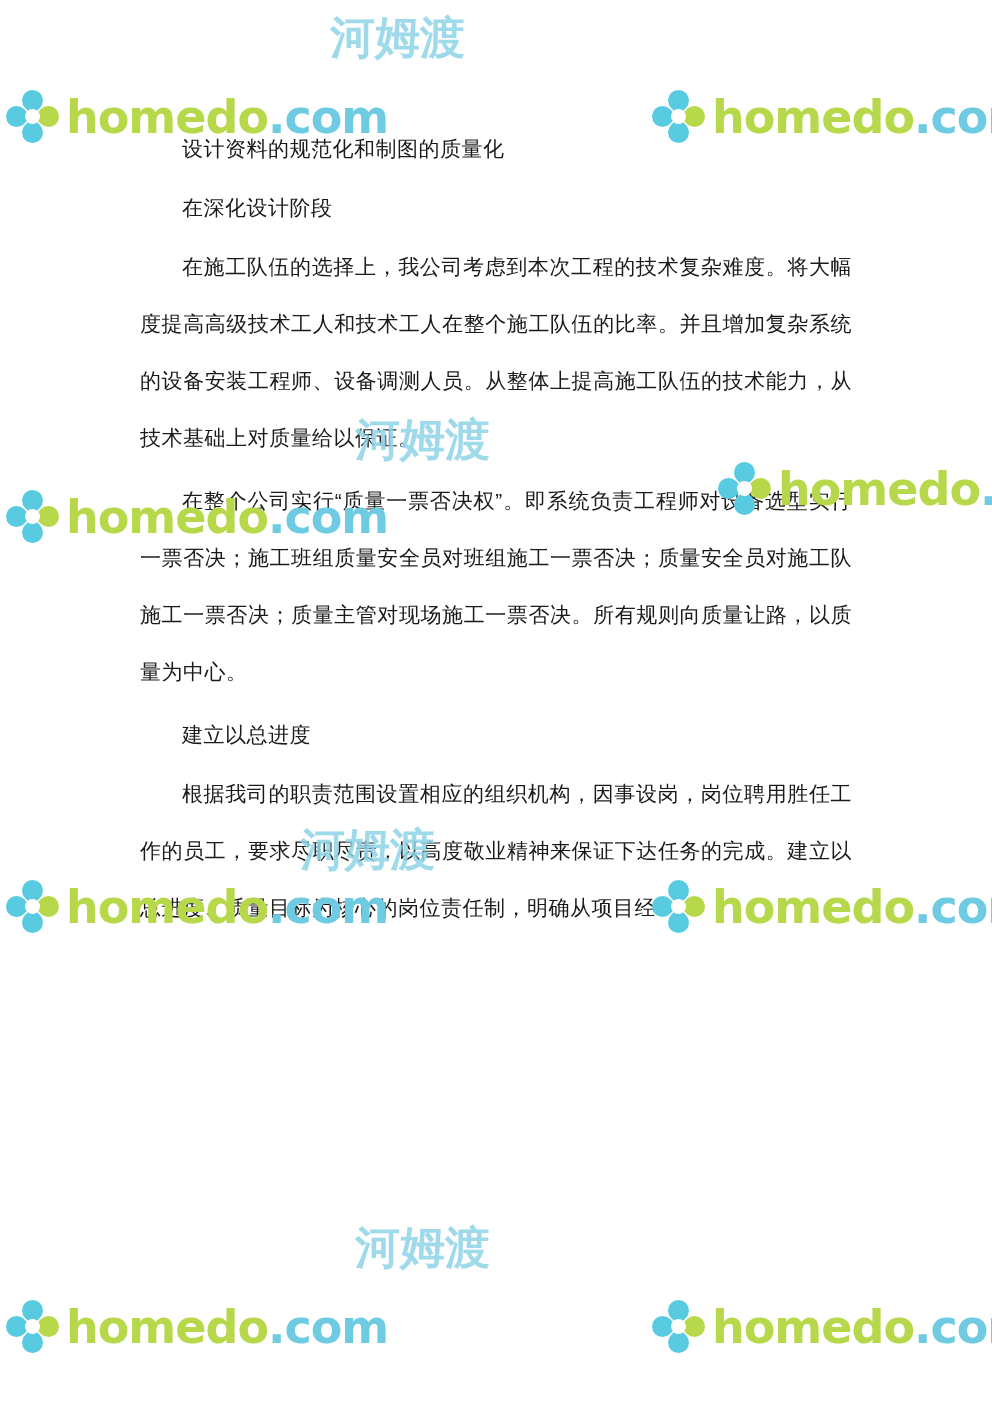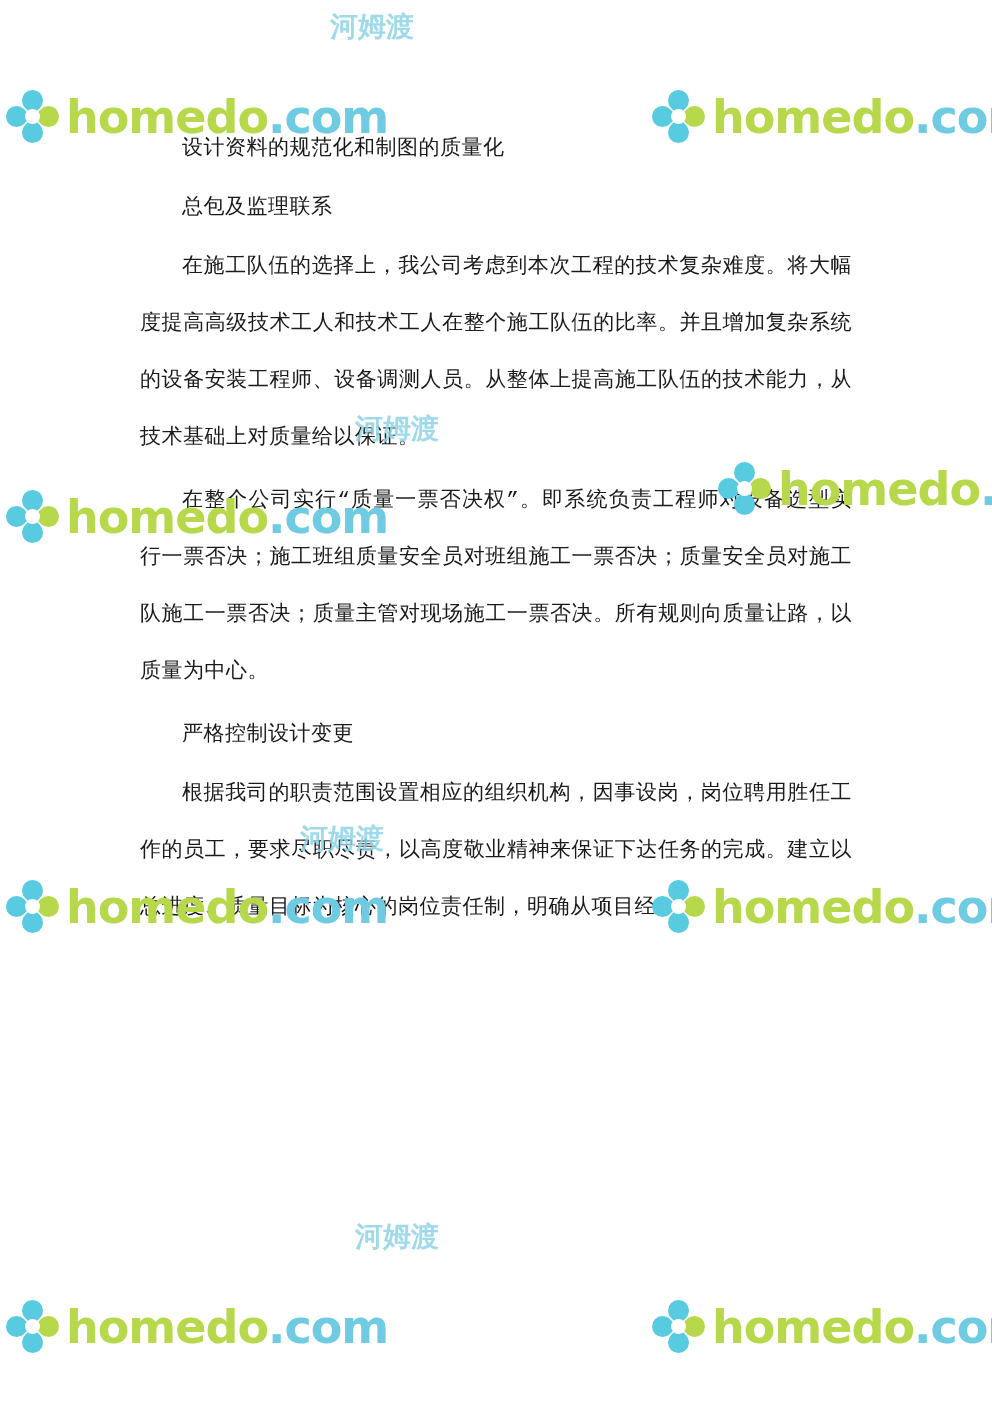--- a/index.html
+++ b/index.html
@@ -33,21 +33,21 @@
 
   .para {
     font-size: 21px;
     line-height: 57px;
     color: #1a1a1a;
     letter-spacing: 0.5px;
     text-align: justify;
     text-justify: inter-ideograph;
     margin: 0 0 6px 0;
     text-indent: 2em;
-    font-family: Liberation Mono, monospace;
+    font-family: Liberation Sans, sans-serif;
   }
 
   .para.heading {
     margin-bottom: 2px;
   }
 
   
   .wm {
     position: absolute;
     z-index: 5;
@@ -91,21 +91,21 @@
     letter-spacing: -1px;
     margin-left: 6px;
     white-space: nowrap;
   }
   .wm-text .h1 { color: #b7d84a; }
   .wm-text .h2 { color: #6fcbe2; }
 
   .wm-cn-only {
     font-family: "DejaVu Sans", "Liberation Sans", sans-serif;
     font-weight: bold;
-    font-size: 28px;
+    font-size: 45px;
     color: #8fd4e8;
     white-space: nowrap;
     opacity: 0.85;
   }
 
   
   .wm-a { left: 6px;   top: 90px;  }
   .wm-b { left: 652px; top: 90px;  }
   .wm-c { left: 6px;   top: 490px; }
   .wm-d { left: 718px; top: 462px; }
@@ -118,24 +118,24 @@
   .wm-cn-3 { left: 300px; top: 820px; }
   .wm-cn-4 { left: 355px; top: 1218px;}
 </style>
 </head>
 <body>
 
 <div id="page">
 
   <div class="doc-body">
     <p class="para heading">设计资料的规范化和制图的质量化</p>
-    <p class="para heading">总包及监理联系</p>
+    <p class="para heading">在深化设计阶段</p>
     <p class="para">在施工队伍的选择上，我公司考虑到本次工程的技术复杂难度。将大幅度提高高级技术工人和技术工人在整个施工队伍的比率。并且增加复杂系统的设备安装工程师、设备调测人员。从整体上提高施工队伍的技术能力，从技术基础上对质量给以保证。</p>
     <p class="para">在整个公司实行“质量一票否决权”。即系统负责工程师对设备选型实行一票否决；施工班组质量安全员对班组施工一票否决；质量安全员对施工队施工一票否决；质量主管对现场施工一票否决。所有规则向质量让路，以质量为中心。</p>
-    <p class="para heading">严格控制设计变更</p>
+    <p class="para heading">建立以总进度</p>
     <p class="para">根据我司的职责范围设置相应的组织机构，因事设岗，岗位聘用胜任工作的员工，要求尽职尽责，以高度敬业精神来保证下达任务的完成。建立以总进度、质量目标为核心的岗位责任制，明确从项目经</p>
   </div>
 
   <div class="wm wm-a">
     <div class="wm-flower">
         <span></span>
         <span></span>
         <span></span>
         <span></span>
       </div>

